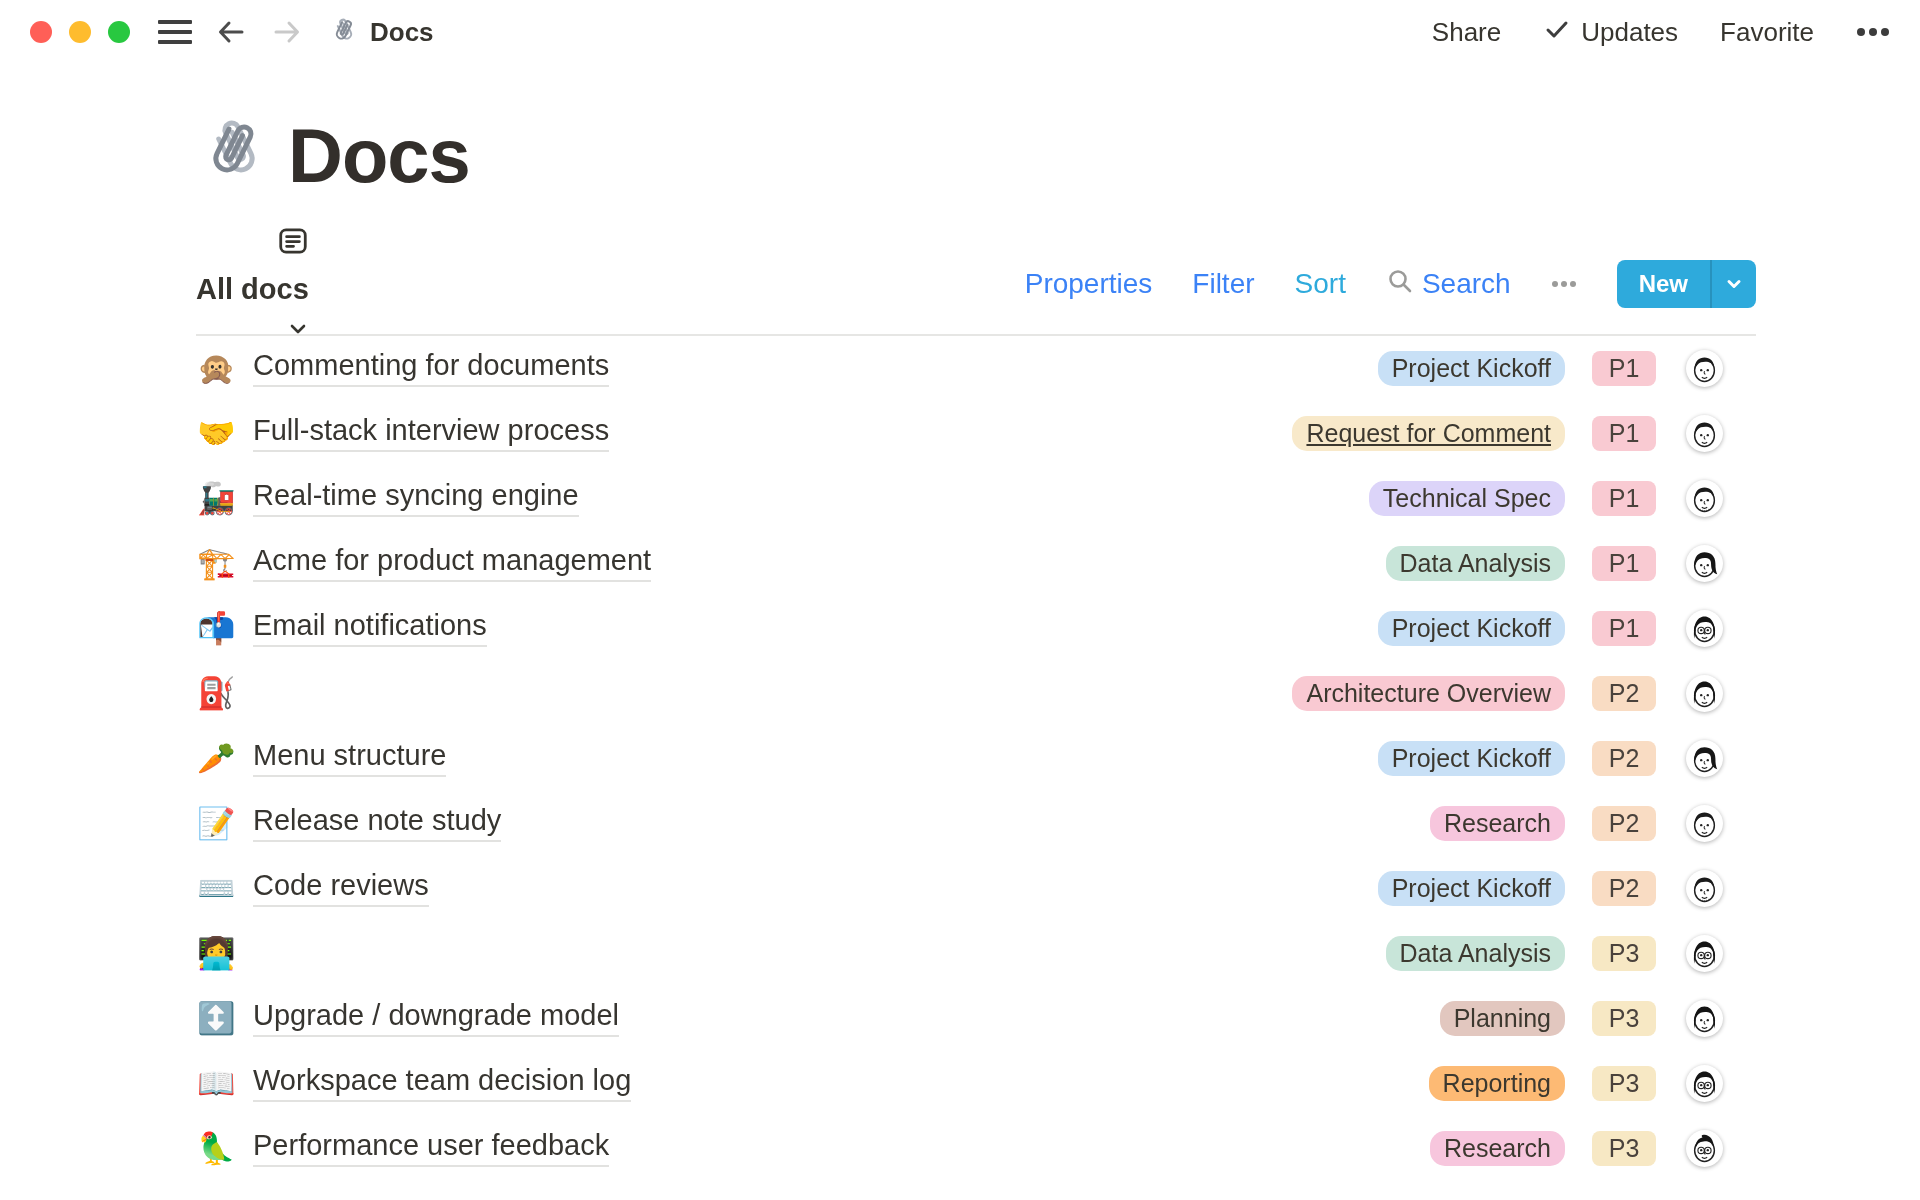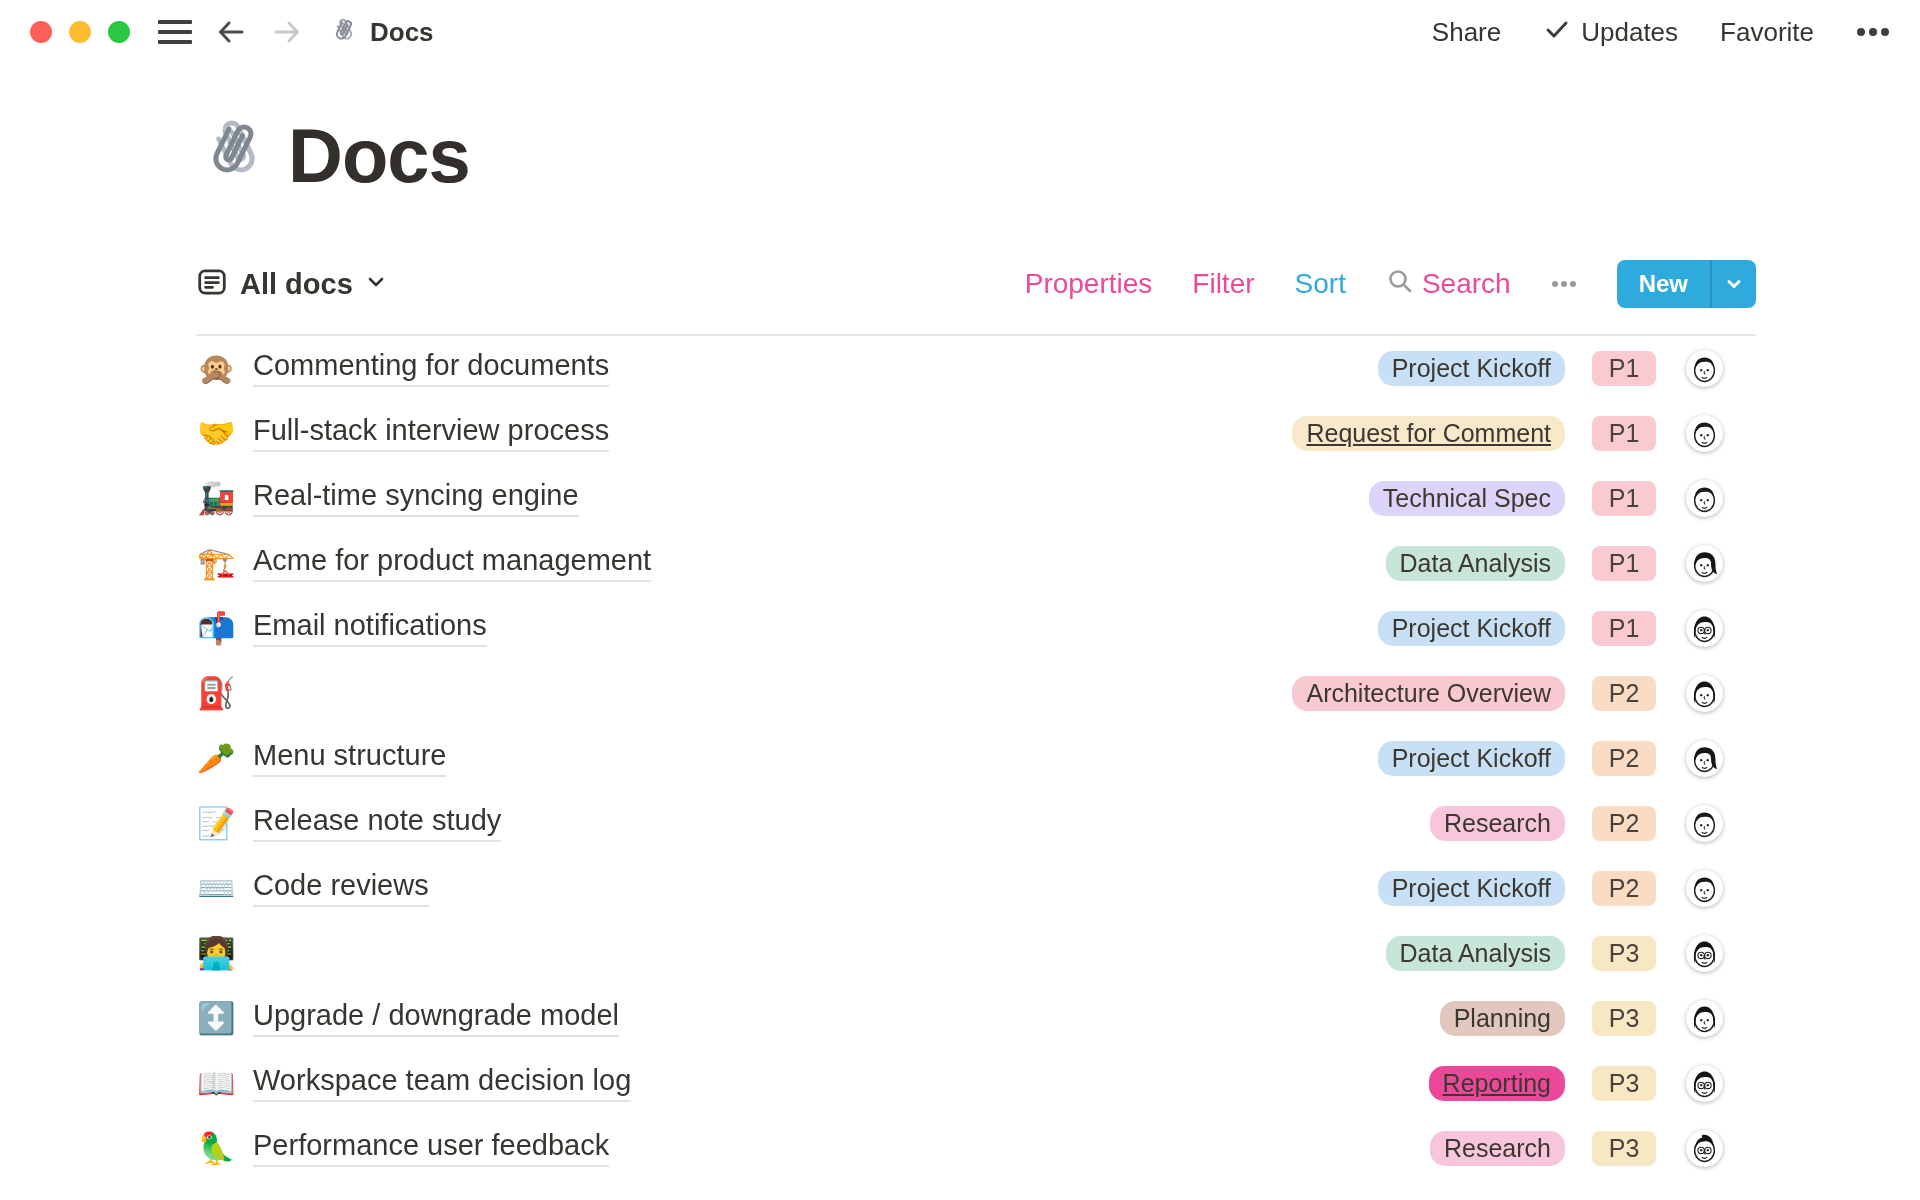--- a/index.html
+++ b/index.html
@@ -17,24 +17,24 @@
   .tb-title { margin-left:10px; font-size:26px; font-weight:700; color:#37352f; }
   .tb-right { margin-left:auto; display:flex; align-items:center; gap:42px; }
   .tb-item { font-size:26px; color:#37352f; display:flex; align-items:center; gap:10px; cursor:pointer; }
 
   
   .page { padding:0 164px 0 196px; }
   .page-header { margin-top:52px; display:flex; align-items:flex-end; gap:16px; }
   .page-header h1 { font-size:76px; font-weight:700; letter-spacing:-1px; color:#332f2b; line-height:1.05; }
 
   .view-toolbar { margin-top:58px; display:flex; align-items:center; height:60px; }
-  .view-left { display:flex; align-items:center; gap:12px; cursor:pointer; }
+  .view-left { display:flex; align-items:flex-end; gap:12px; cursor:pointer;flex-direction:column; }
   .view-label { font-size:29px; font-weight:700; color:#37352f; }
   .view-right { margin-left:auto; display:flex; align-items:center; gap:40px; }
-  .tool-item { font-size:28px; color:#ec4899; cursor:pointer; display:flex; align-items:center; gap:8px; }
+  .tool-item { font-size:28px; color:#3b82f6; cursor:pointer; display:flex; align-items:center; gap:8px; }
   .tool-item.active { color:#2eaadc; }
   .new-btn { display:flex; align-items:stretch; height:48px; border-radius:8px; overflow:hidden; cursor:pointer; }
   .new-main { display:flex; align-items:center; padding:0 22px; color:#fff; font-size:24px; font-weight:700; }
   .new-div { width:2px; }
   .new-caret { width:44px; display:flex; align-items:center; justify-content:center; }
 
   .rule { height:2px; background:#e6e6e4; margin-top:20px; }
 
   
   .rows { }
@@ -396,21 +396,21 @@
               <path d="M15.4 26.6 q2.6 1.9 5.2 0" fill="none" stroke="#222" stroke-width="1.2"></path>
               <path d="M8 28 C6.6 12 12 6.4 18 6.4 C24 6.4 29.4 12 28 28 C27.3 24 26.9 22 26.4 19.8 C26.8 15 24.4 12.4 21.4 11.9 C17.4 11.1 13 12 11 15 C9.8 17 9.2 18.8 9.6 19.8 C9.1 22 8.6 24 8 28 Z" fill="#141414"></path>
             </svg>
           </span>
         </div>
       </div>
       <div class="row">
         <span class="row-icon">📖</span>
         <span class="row-title">Workspace team decision log</span>
         <div class="row-right">
-          <span class="tag" style="background: #ec4899; text-decoration: underline;">Reporting</span>
+          <span class="tag" style="background: #fdba74;">Reporting</span>
           <span class="prio" style="background: rgb(247, 232, 196);">P3</span>
           <span class="avatar">
             <svg viewBox="0 0 36 36">
               <ellipse cx="18" cy="20" rx="9.6" ry="10.6" fill="#fff" stroke="#222" stroke-width="1.4"></ellipse>
               <circle cx="14.8" cy="19.6" r="1.15" fill="#222"></circle>
               <circle cx="21.2" cy="19.6" r="1.15" fill="#222"></circle>
               <path d="M18 20.5 q-1 2.6 .9 3.1" fill="none" stroke="#222" stroke-width="1"></path>
               <path d="M15.4 26.6 q2.6 1.9 5.2 0" fill="none" stroke="#222" stroke-width="1.2"></path>
               <path d="M8 28 C6.6 12 12 6.4 18 6.4 C24 6.4 29.4 12 28 28 C27.3 24 26.9 22 26.4 19.8 C26.8 15 24.4 12.4 21.4 11.9 C17.4 11.1 13 12 11 15 C9.8 17 9.2 18.8 9.6 19.8 C9.1 22 8.6 24 8 28 Z" fill="#141414"></path>
               <g fill="none" stroke="#222" stroke-width="1.1">

